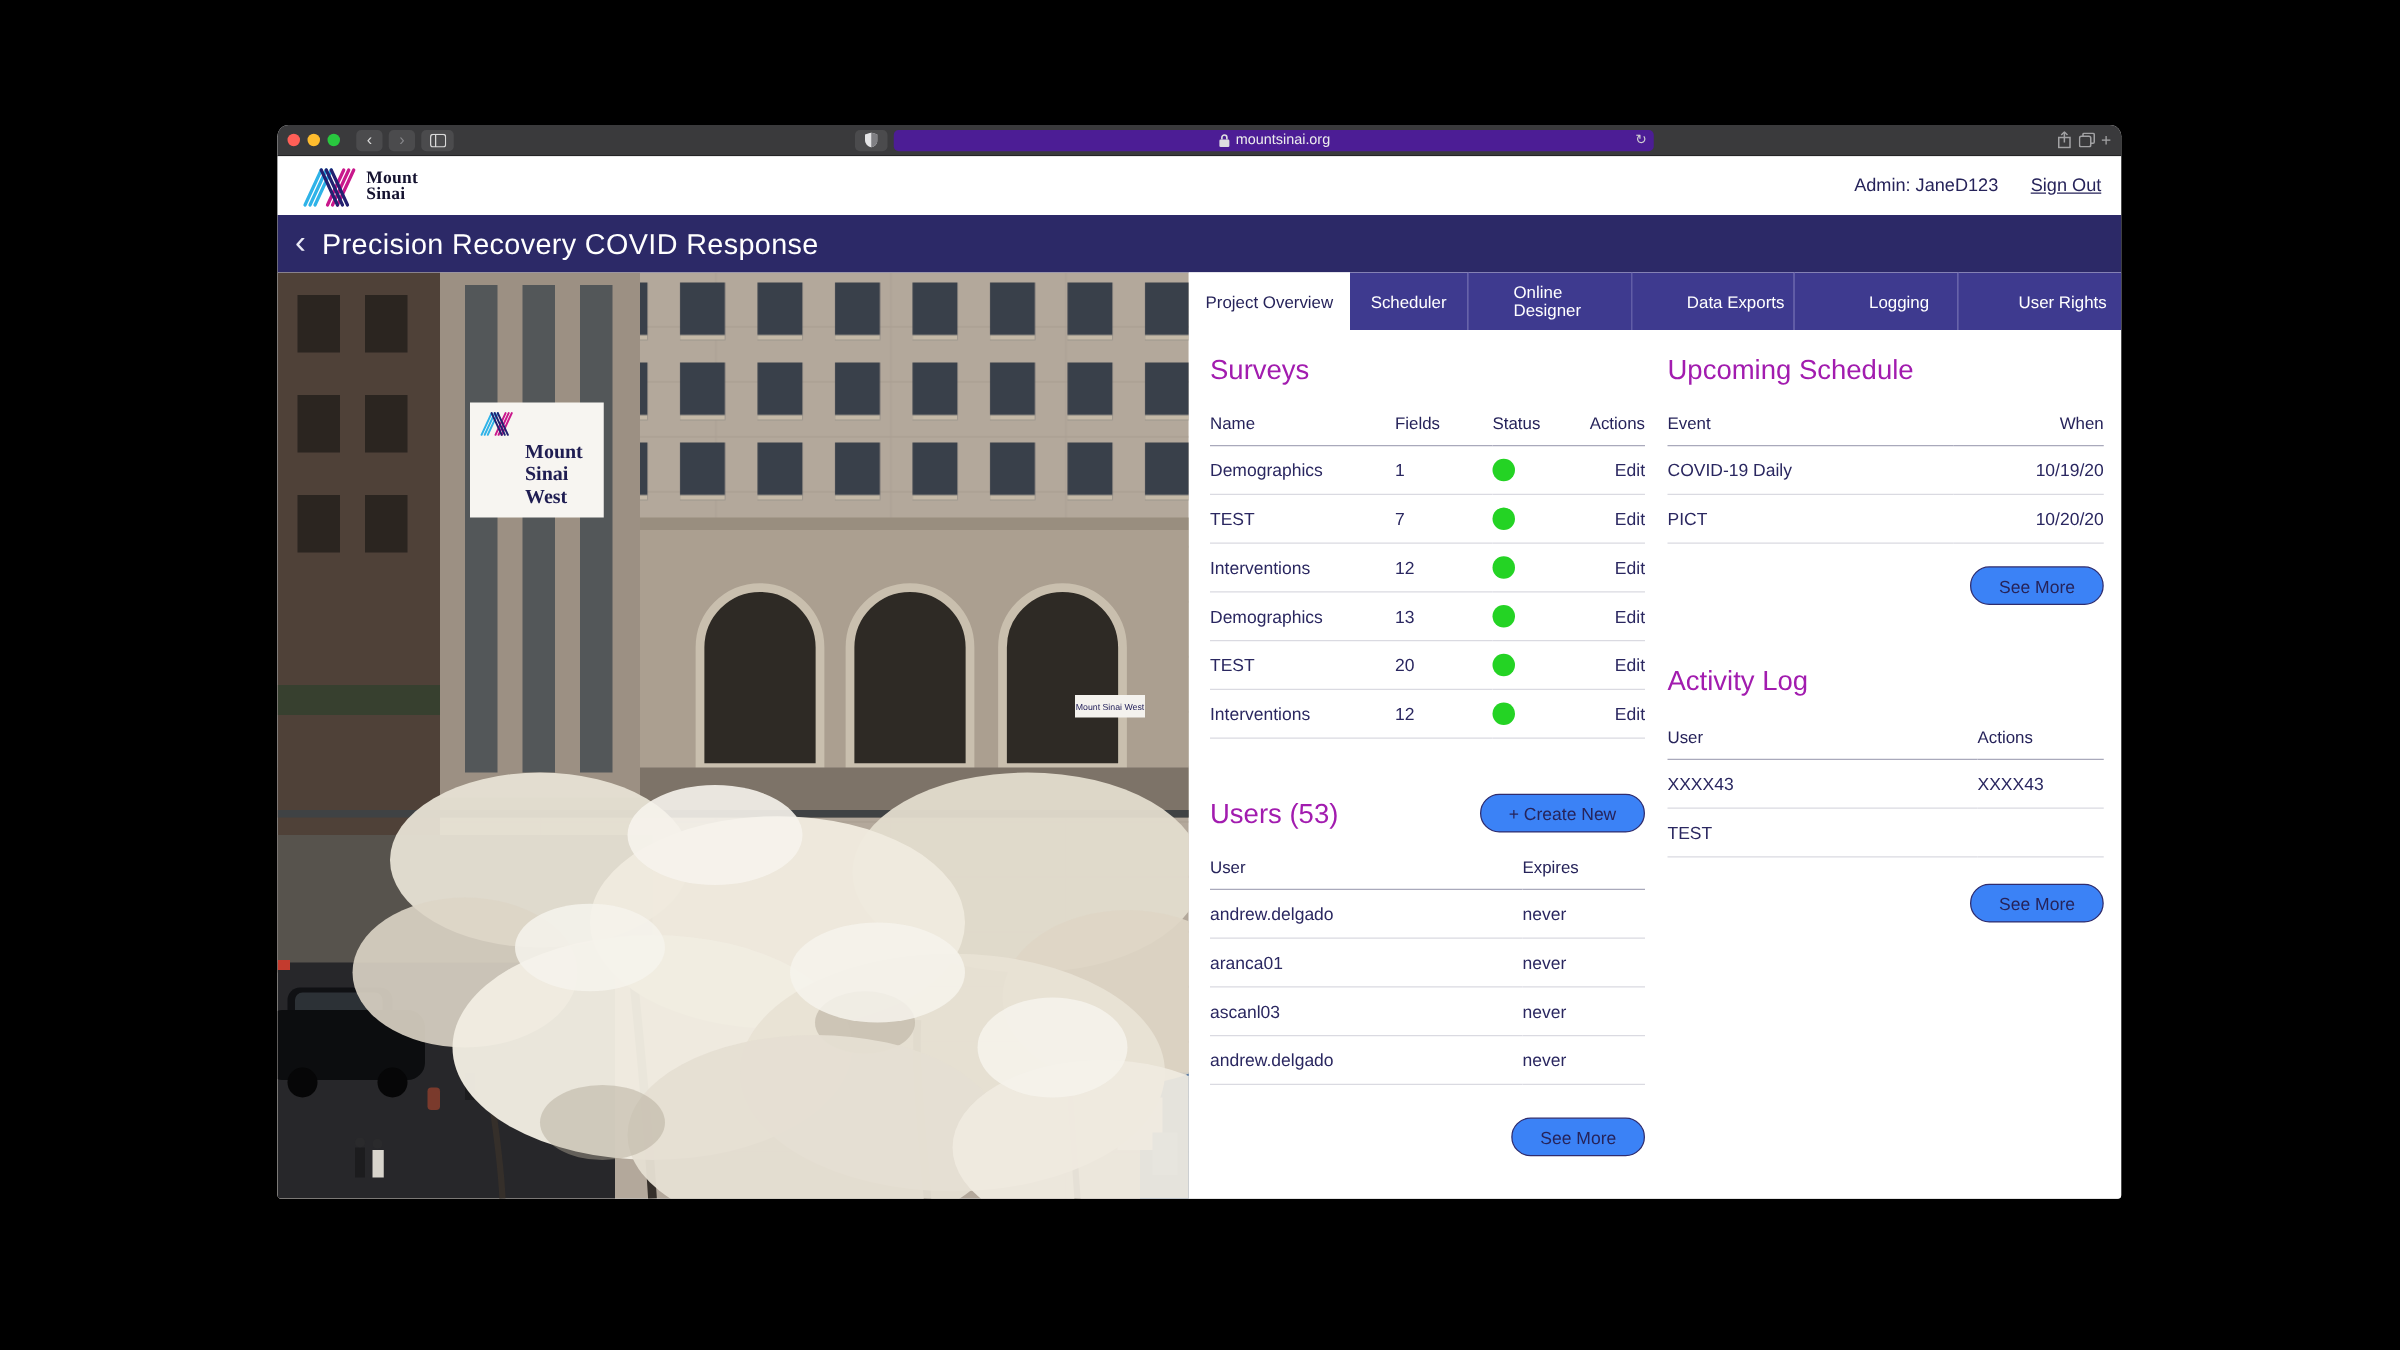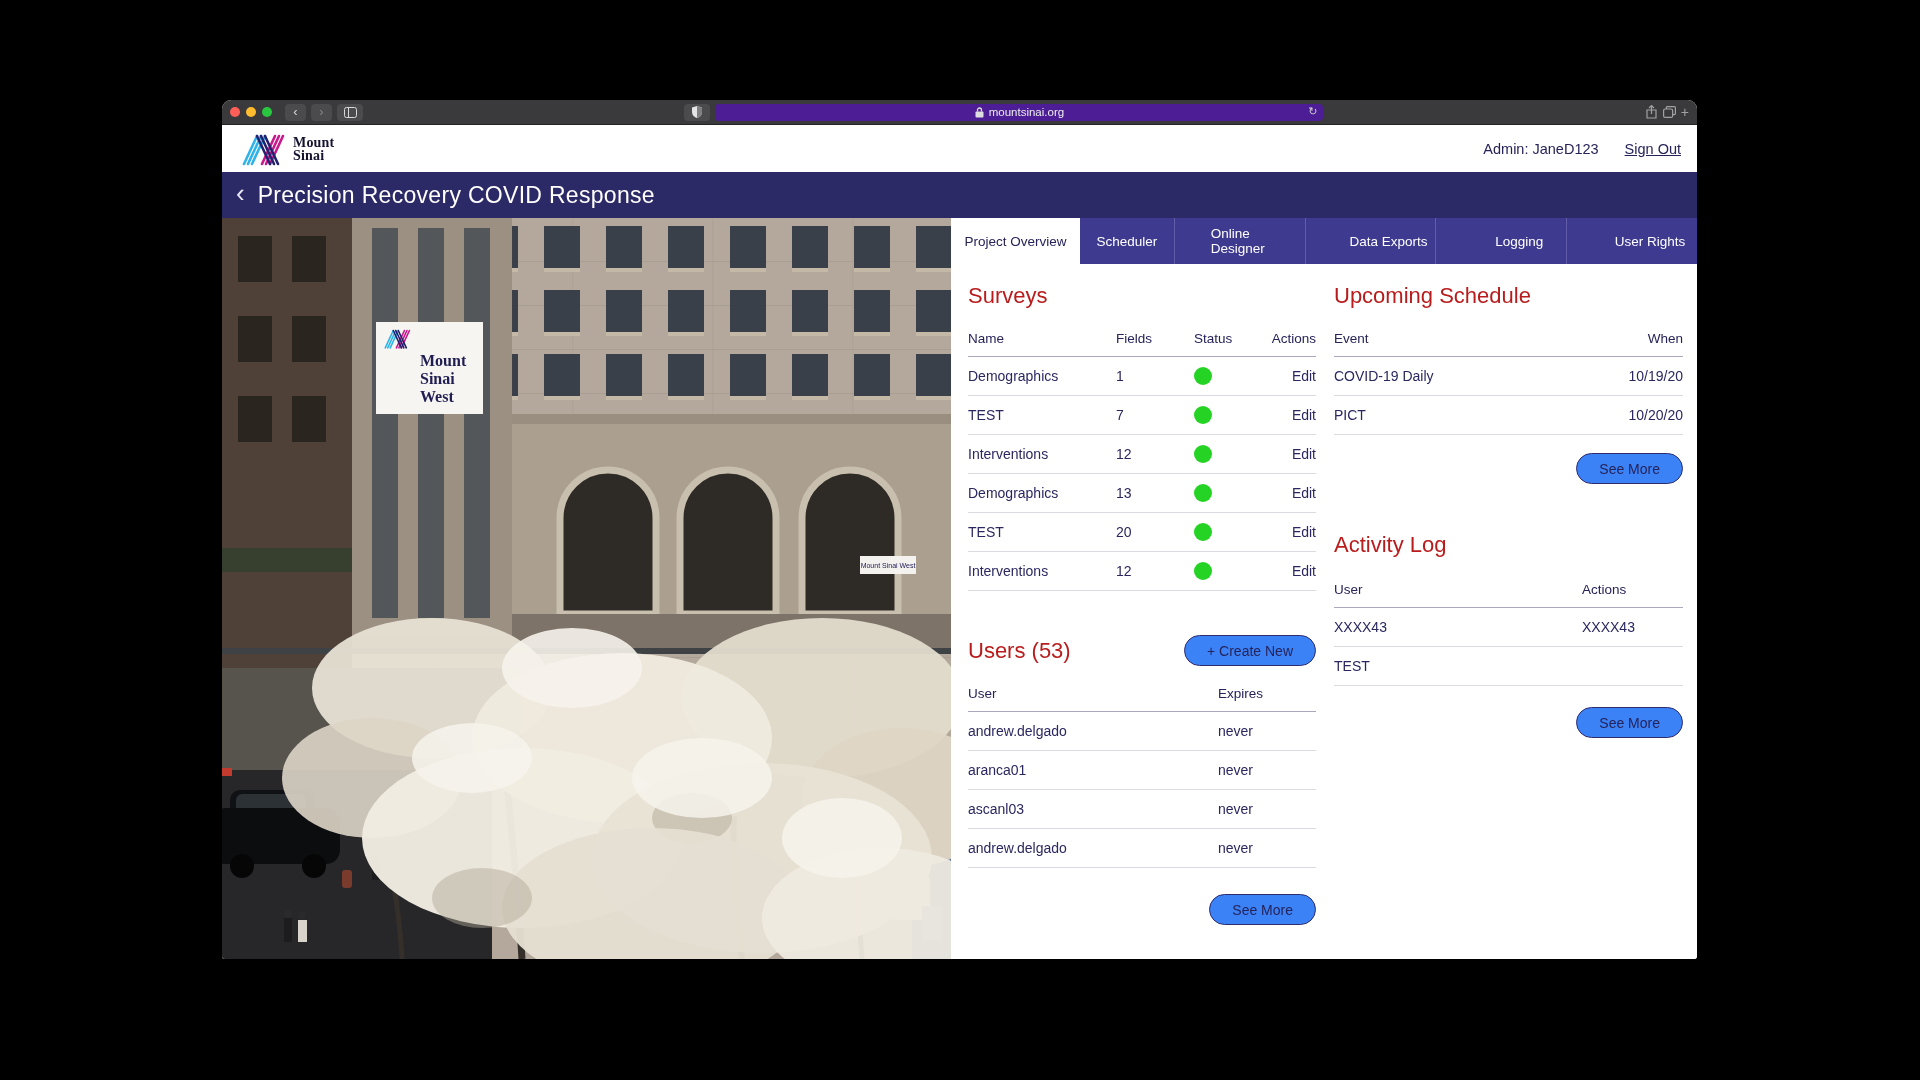--- a/index.html
+++ b/index.html
@@ -56,21 +56,21 @@
   .tabs { height:46px; display:flex; flex:none; }
   .tab { display:flex; align-items:center; justify-content:center; font-size:13.5px;
     cursor:pointer; }
   .tab.active { width:129px; flex:none; background:#fff; color:#26235a; }
   .tab.purple { flex:1; background:#3e3a8f; color:#fff; }
   .tab.purple + .tab.purple { border-left:1px solid #615da8;padding-left:36px; }
 
   .panel-body { flex:1; padding:19px 14px 0 17px; display:flex; gap:18px; overflow:hidden; }
   .col-left { width:348px; flex:none; }
   .col-right { width:349px; flex:none; }
-  h2.section { font-size:22px; font-weight:400; color:#b91c1c; margin-bottom:6px; }
+  h2.section { font-size:22px; font-weight:400; color:#a21caf; margin-bottom:6px; }
 
   table { width:100%; border-collapse:collapse; table-layout:fixed; }
   th { text-align:left; font-size:13.5px; font-weight:normal; color:#26235a;
     padding:16px 0 10px; border-bottom:1px solid #a9a9bb; }
   td { font-size:14px; color:#2a2760; height:39px; padding:0;
     border-bottom:1px solid #dadae1; }
   th.right, td.right { text-align:right; }
   .dot { display:inline-block; width:18px; height:18px; border-radius:50%;
     background:#24d324; vertical-align:middle; }
   td.edit { cursor:pointer; }

